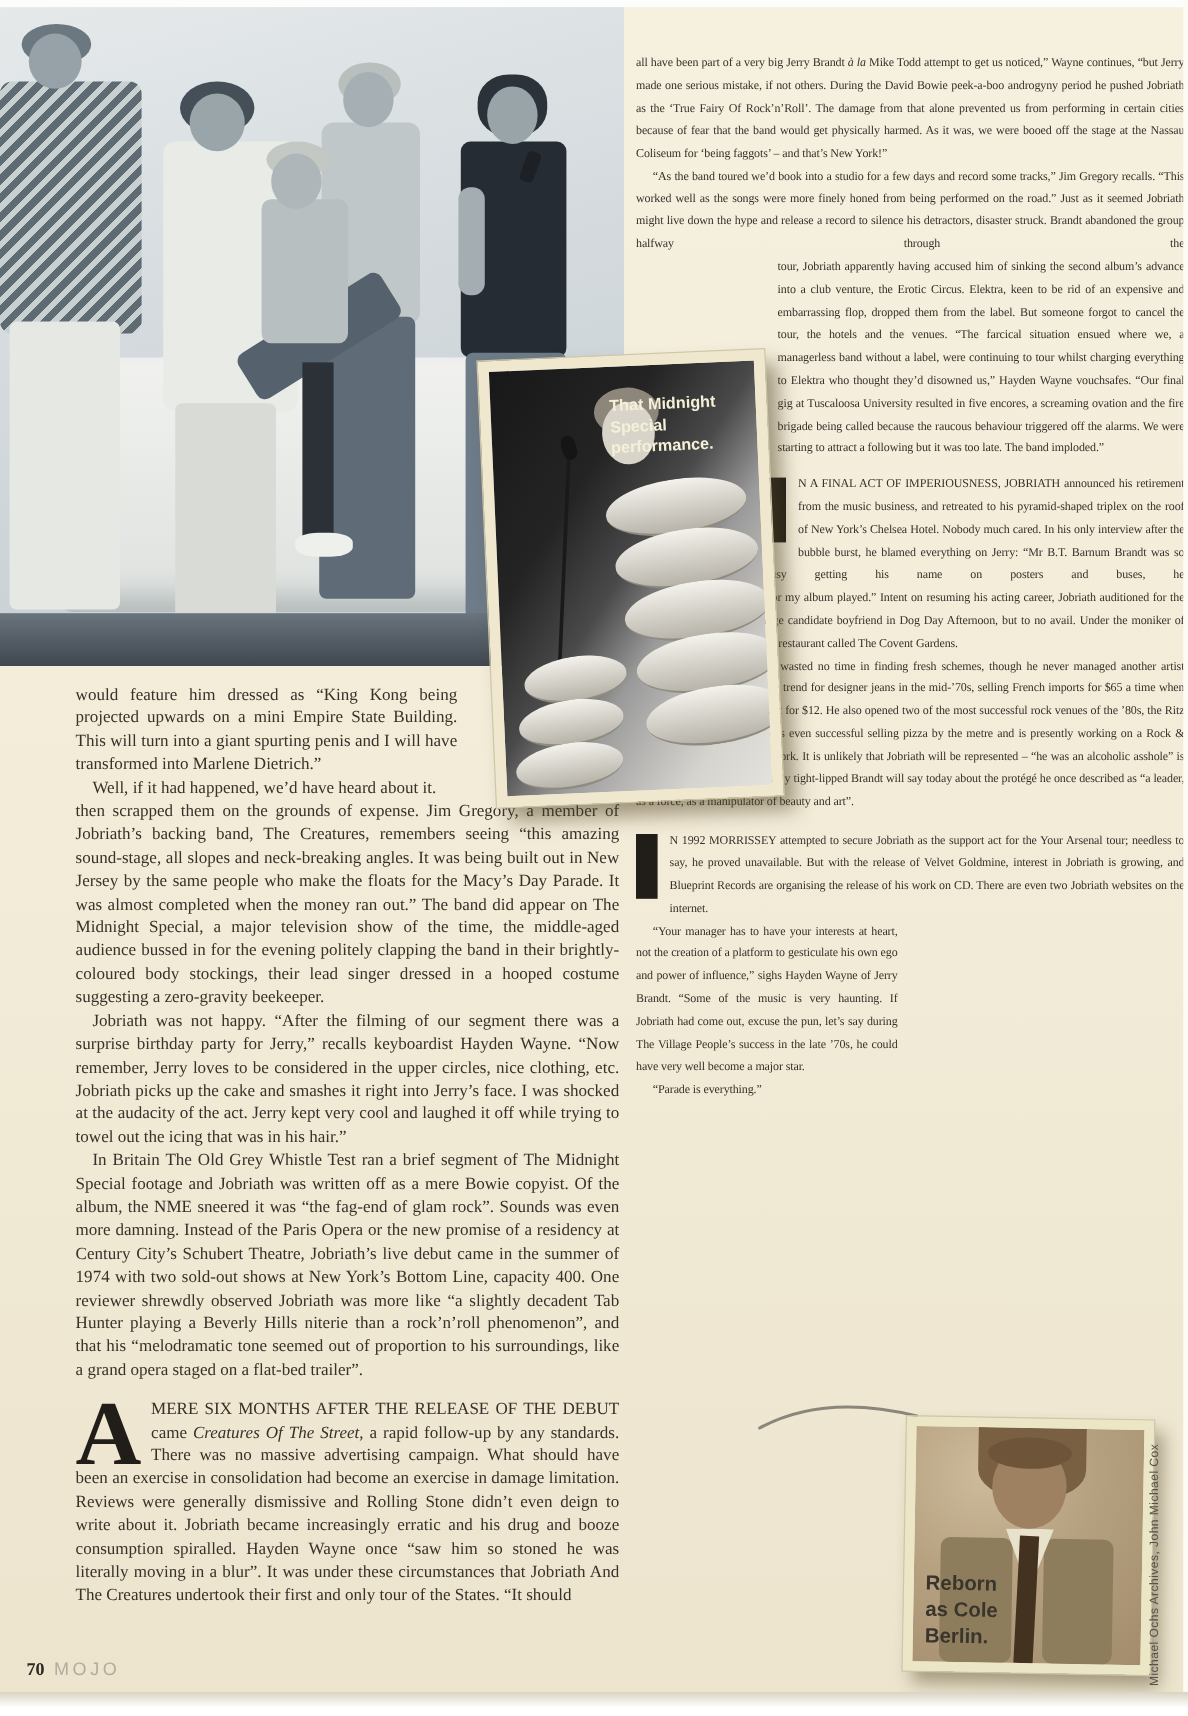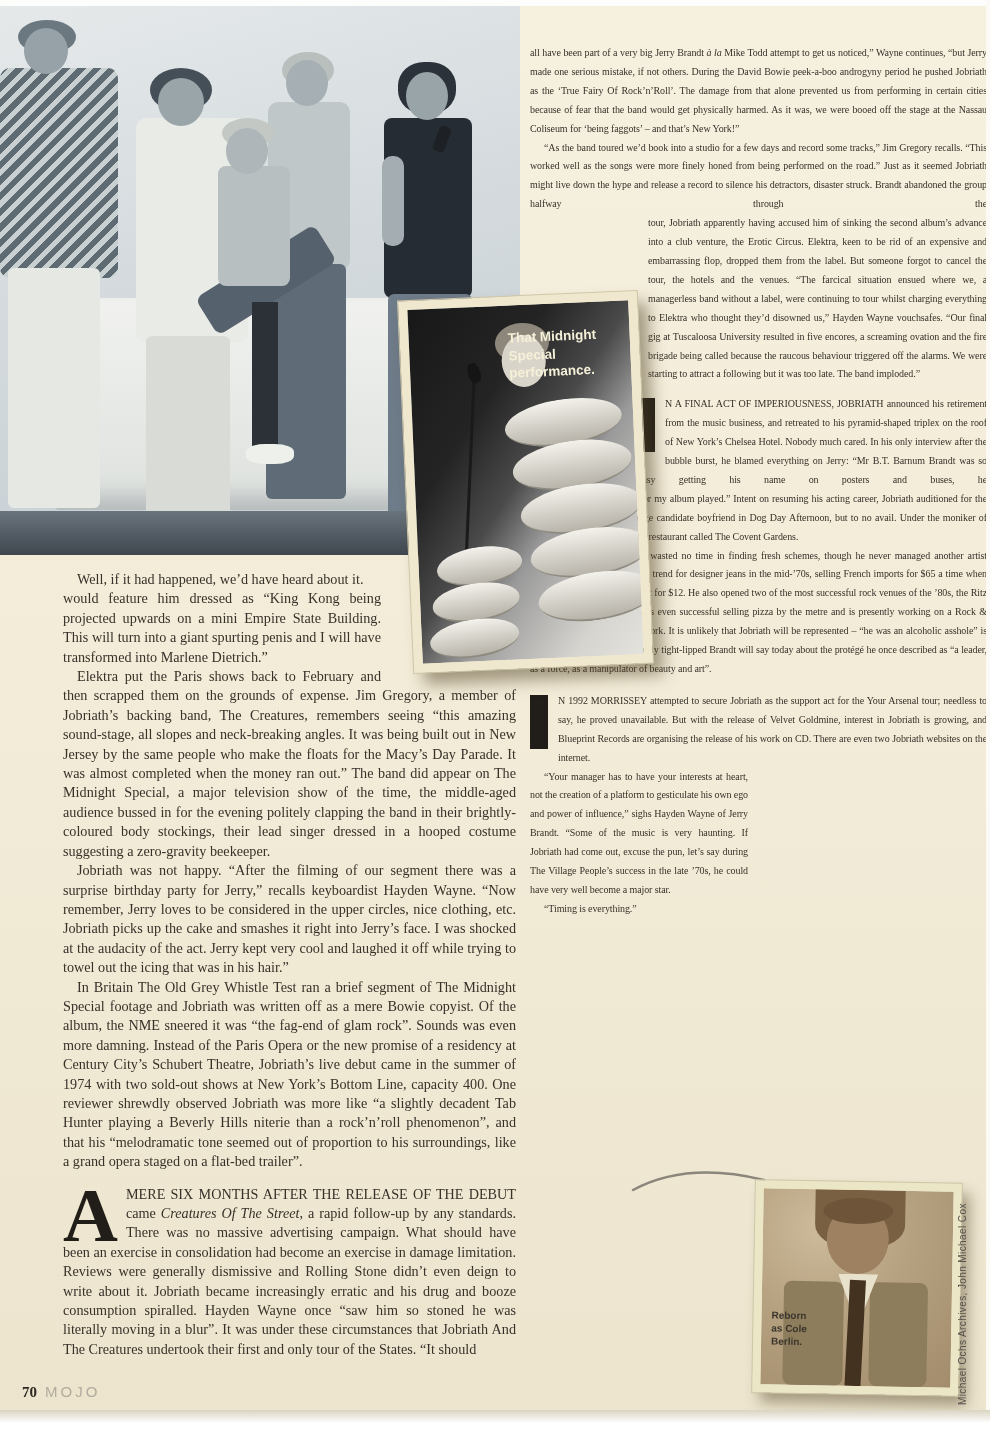--- a/index.html
+++ b/index.html
@@ -90,21 +90,21 @@
   .cole-photo div{position:absolute;}
   .cp-hair{left:52px;top:0;width:90px;height:58px;border-radius:0 0 40% 40%;background:#7a6043;}
   .cp-face{left:64px;top:14px;width:62px;height:70px;border-radius:50%;background:#9d8160;}
   .cp-fringe{left:60px;top:8px;width:70px;height:26px;border-radius:50%;background:#6e5539;}
   .cp-vest-l{left:22px;top:92px;width:60px;height:104px;border-radius:8px;background:#8d7d5c;}
   .cp-vest-r{left:108px;top:92px;width:58px;height:104px;border-radius:8px;background:#8d7d5c;}
   .cp-shirt{left:76px;top:84px;width:40px;height:52px;background:#e8e1cb;
             clip-path:polygon(0 0,100% 0,50% 100%);}
   .cp-tie{left:86px;top:90px;width:16px;height:106px;background:#43321f;transform:rotate(2deg);}
   .cp-caption{left:10px;top:120px;color:#3a352c;font-family:"Liberation Sans",sans-serif;
-              font-weight:bold;font-size:10px;line-height:1.3;white-space:pre-line;}
+              font-weight:bold;font-size:17px;line-height:1.3;white-space:pre-line;}
   
   .pointer-line{position:absolute;left:630px;top:1166px;}
   .photo-credit{position:absolute;left:957px;top:1150px;height:255px;
         writing-mode:vertical-rl;transform:rotate(180deg);
         font-family:"Liberation Sans",sans-serif;font-size:10px;color:#55514a;letter-spacing:.4px;}
   .footer{position:absolute;left:22px;top:1383px;font-family:"Liberation Sans",sans-serif;font-size:15px;}
   .footer .num{font-weight:bold;color:#2c2823;font-family:Liberation Serif, serif;}
   .footer .mag{color:#b2ac9d;letter-spacing:3px;margin-left:8px;}
 </style>
 </head>
@@ -136,23 +136,22 @@
     <div class="f5-tank"></div>
     <div class="f5-hair"></div>
     <div class="f5-head"></div>
     <div class="f5-arm"></div>
     <div class="f5-jeans"></div>
     <div class="f5-mic"></div>
     <div class="bp-floor"></div>
   </div>
 
   <div class="col left-col">
+    <p class="para narrow"><span>would feature him dressed as “King Kong being projected upwards on a mini Empire State Building. This will turn into a giant spurting penis and I will have transformed into Marlene Dietrich.”</span></p>
     <p class="para narrow ind"><span>Well, if it had happened, we’d have heard about it.</span></p>
-    <p class="para narrow"><span>would feature him dressed as “King Kong being projected upwards on a mini Empire State Building. This will turn into a giant spurting penis and I will have transformed into Marlene Dietrich.”</span></p>
-    <p class="para narrow ind jlast"><span>Elektra put the Paris shows back to February and</span></p>
     <p class="para"><span>then scrapped them on the grounds of expense. Jim Gregory, a member of Jobriath’s backing band, The Creatures, remembers seeing “this amazing sound-stage, all slopes and neck-breaking angles. It was being built out in New Jersey by the same people who make the floats for the Macy’s Day Parade. It was almost completed when the money ran out.” The band did appear on The Midnight Special, a major television show of the time, the middle-aged audience bussed in for the evening politely clapping the band in their brightly-coloured body stockings, their lead singer dressed in a hooped costume suggesting a zero-gravity beekeeper.</span></p>
     <p class="para ind"><span>Jobriath was not happy. “After the filming of our segment there was a surprise birthday party for Jerry,” recalls keyboardist Hayden Wayne. “Now remember, Jerry loves to be considered in the upper circles, nice clothing, etc. Jobriath picks up the cake and smashes it right into Jerry’s face. I was shocked at the audacity of the act. Jerry kept very cool and laughed it off while trying to towel out the icing that was in his hair.”</span></p>
     <p class="para ind"><span>In Britain The Old Grey Whistle Test ran a brief segment of The Midnight Special footage and Jobriath was written off as a mere Bowie copyist. Of the album, the NME sneered it was “the fag-end of glam rock”. Sounds was even more damning. Instead of the Paris Opera or the new promise of a residency at Century City’s Schubert Theatre, Jobriath’s live debut came in the summer of 1974 with two sold-out shows at New York’s Bottom Line, capacity 400. One reviewer shrewdly observed Jobriath was more like “a slightly decadent Tab Hunter playing a Beverly Hills niterie than a rock’n’roll phenomenon”, and that his “melodramatic tone seemed out of proportion to his surroundings, like a grand opera staged on a flat-bed trailer”.</span></p>
     <p class="para lc-sA">
       <span class="a-cap">A</span><span>MERE SIX MONTHS AFTER THE RELEASE OF THE DEBUT </span><span>came </span><span class="it">Creatures Of The Street</span><span>, a rapid follow-up by any standards. There was no massive advertising campaign. What should have been an exercise in consolidation had become an exercise in damage limitation. Reviews were generally dismissive and Rolling Stone didn’t even deign to write about it. Jobriath became increasingly erratic and his drug and booze consumption spiralled. Hayden Wayne once “saw him so stoned he was literally moving in a blur”. It was under these circumstances that Jobriath And The Creatures undertook their first and only tour of the States. “It should</span>
     </p>
   </div>
 
   <div class="col right-col">
     <p class="para"><span>all have been part of a very big Jerry Brandt </span><span class="it">à la</span><span> Mike Todd attempt to get us noticed,” Wayne continues, “but Jerry made one serious mistake, if not others. During the David Bowie peek-a-boo androgyny period he pushed Jobriath as the ‘True Fairy Of Rock’n’Roll’. The damage from that alone prevented us from performing in certain cities because of fear that the band would get physically harmed. As it was, we were booed off the stage at the Nassau Coliseum for ‘being faggots’ – and that’s New York!”</span></p>
@@ -160,21 +159,21 @@
     <p class="para rc-cont"><span>tour, Jobriath apparently having accused him of sinking the second album’s advance into a club venture, the Erotic Circus. Elektra, keen to be rid of an expensive and embarrassing flop, dropped them from the label. But someone forgot to cancel the tour, the hotels and the venues. “The farcical situation ensued where we, a managerless band without a label, were continuing to tour whilst charging everything to Elektra who thought they’d disowned us,” Hayden Wayne vouchsafes. “Our final gig at Tuscaloosa University resulted in five encores, a screaming ovation and the fire brigade being called because the raucous behaviour triggered off the alarms. We were starting to attract a following but it was too late. The band imploded.”</span></p>
     <p class="para rc-s2 jlast">
       <span class="slab-cap"></span><span>N A FINAL ACT OF IMPERIOUSNESS, JOBRIATH announced his retirement from the music business, and retreated to his pyramid-shaped triplex on the roof of New York’s Chelsea Hotel. Nobody much cared. In his only interview after the bubble burst, he blamed everything on Jerry: “Mr B.T. Barnum Brandt was so busy getting his name on posters and buses, he</span>
     </p>
     <p class="para"><span>neglected to get me on tour or my album played.” Intent on resuming his acting career, Jobriath auditioned for the part of Al Pacino’s sex-change candidate boyfriend in Dog Day Afternoon, but to no avail. Under the moniker of Cole Berlin he performed at a restaurant called The Covent Gardens.</span></p>
     <p class="para ind"><span>Jerry Brandt, meanwhile, wasted no time in finding fresh schemes, though he never managed another artist again. He virtually created the trend for designer jeans in the mid-’70s, selling French imports for $65 a time when the home-produced items went for $12. He also opened two of the most successful rock venues of the ’80s, the Ritz and the Palladium. Brandt was even successful selling pizza by the metre and is presently working on a Rock &amp; Fame Wax Museum in New York. It is unlikely that Jobriath will be represented – “he was an alcoholic asshole” is one of the few things a curiously tight-lipped Brandt will say today about the protégé he once described as “a leader, as a force, as a manipulator of beauty and art”.</span></p>
     <p class="para rc-s3">
       <span class="slab-cap"></span><span>N 1992 MORRISSEY attempted to secure Jobriath as the support act for the Your Arsenal tour; needless to say, he proved unavailable. But with the release of Velvet Goldmine, interest in Jobriath is growing, and Blueprint Records are organising the release of his work on CD. There are even two Jobriath websites on the internet.</span>
     </p>
     <p class="para rc-nr ind"><span>“Your manager has to have your interests at heart, not the creation of a platform to gesticulate his own ego and power of influence,” sighs Hayden Wayne of Jerry Brandt. “Some of the music is very haunting. If Jobriath had come out, excuse the pun, let’s say during The Village People’s success in the late ’70s, he could have very well become a major star.</span></p>
-    <p class="para rc-nr ind"><span>“Timing is everything.”</span></p>
+    <p class="para rc-nr ind"><span>“Parade is everything.”</span></p>
   </div>
 
   <div class="midnight-photo">
     <div class="mp-stand"></div>
     <div class="mp-hair"></div>
     <div class="mp-head"></div>
     <div class="mp-mic"></div>
     <div class="ruffle r1"></div>
     <div class="ruffle r2"></div>
     <div class="ruffle r3"></div>

